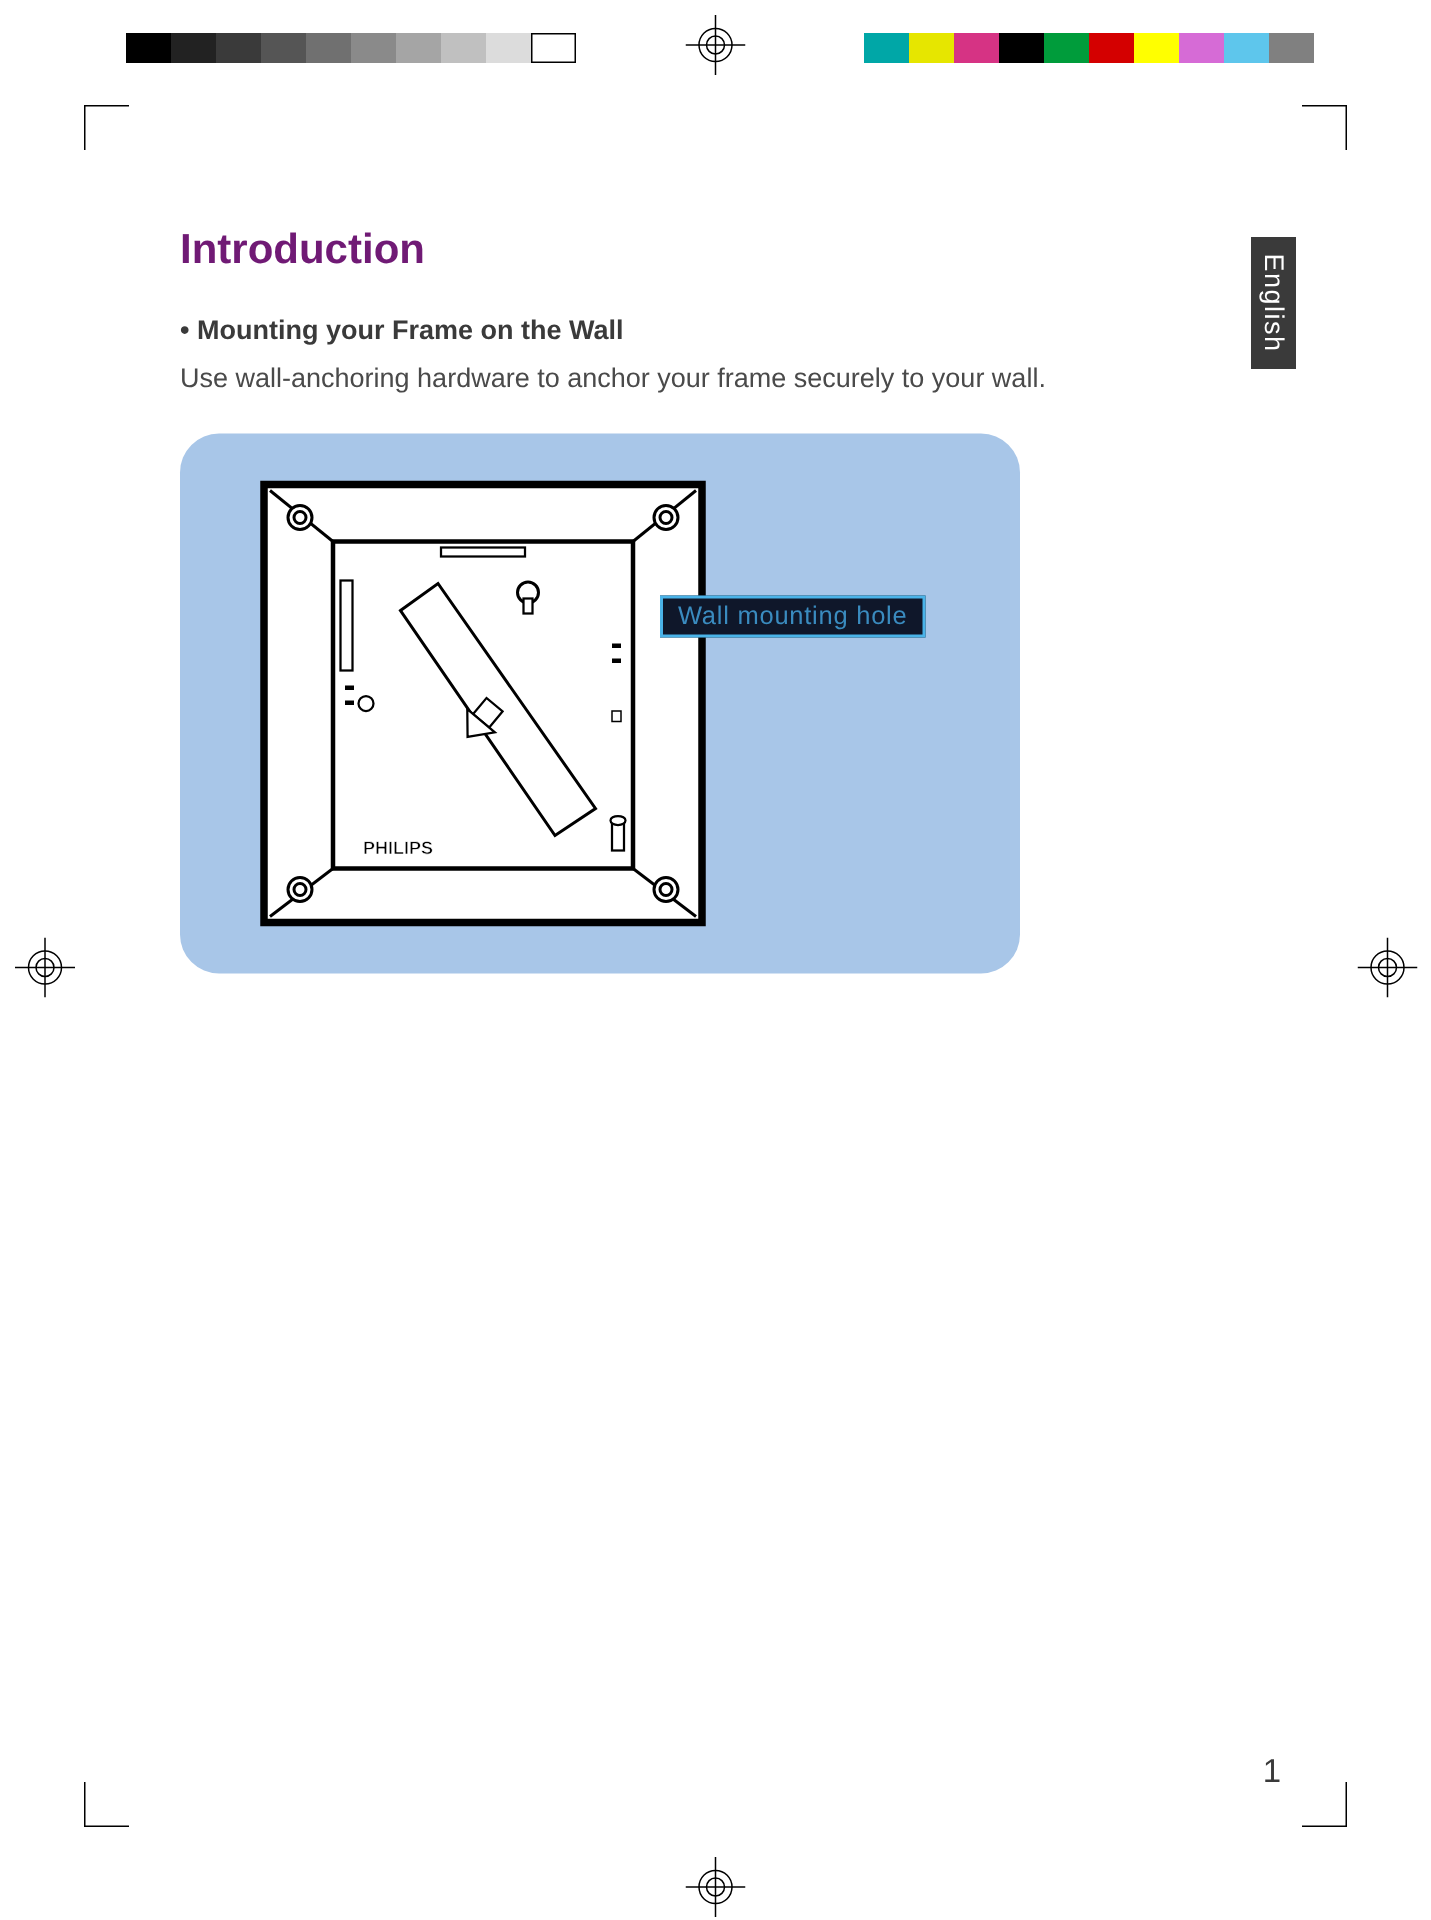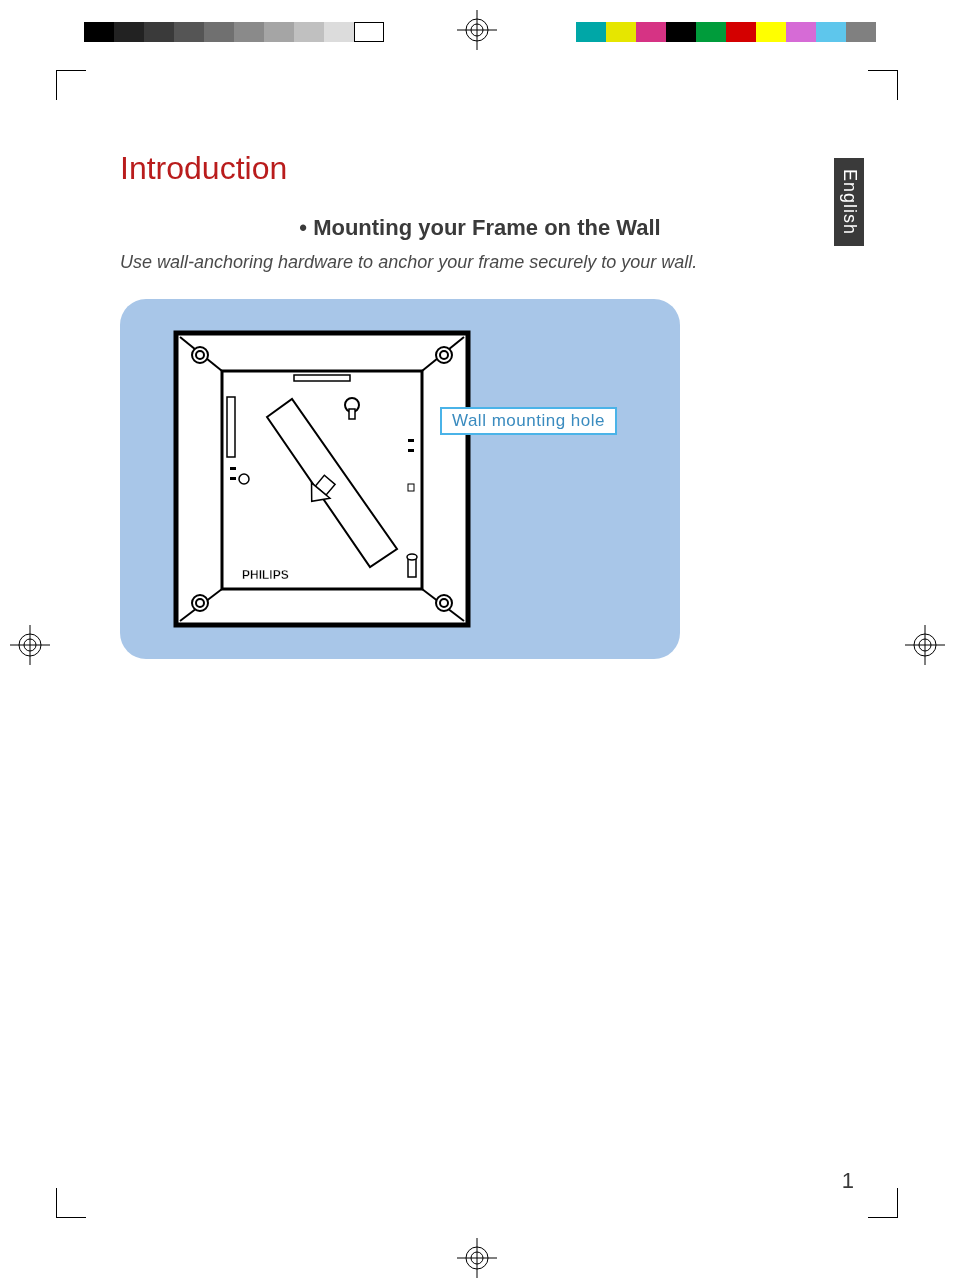--- a/index.html
+++ b/index.html
@@ -32,45 +32,43 @@
     .crop-bl { top: 1188px; left: 56px; border-bottom: 1px solid #000; border-left: 1px solid #000; }
     .crop-br { top: 1188px; left: 868px; border-bottom: 1px solid #000; border-right: 1px solid #000; }
     
     .page {
       position: absolute;
       top: 110px;
       left: 120px;
       width: 720px;
     }
     .heading {
-      font-size: 32px;
-      font-weight: normal;
-      color: #b91c1c;
+      font-size: 28px;
+      font-weight: bold;
+      color: #701a75;
       margin-bottom: 28px;
       margin-top: 40px;
     }
     .intro-text {
       font-size: 18px;
       line-height: 1.45;
       color: #4a4a4a;
       margin-bottom: 28px;
     }
     .sub-heading {
-      font-size: 22px;
+      font-size: 18px;
       font-weight: bold;
       color: #3a3a3a;
       margin-bottom: 8px;
-      text-align: center;
     }
     .sub-text {
       font-size: 18px;
       line-height: 1.45;
       color: #4a4a4a;
       margin-bottom: 24px;
-      font-style: italic;
     }
     
     .lang-tab {
       position: absolute;
       top: 158px;
       right: 90px;
       width: 30px;
       height: 88px;
       background: #3a3a3a;
       color: #fff;
@@ -91,21 +89,21 @@
       position: relative;
       margin-top: 10px;
       padding: 30px 0 0 52px;
     }
     .device-svg { display: block; }
     .callout-label {
       position: absolute;
       top: 108px;
       left: 320px;
       border: 2px solid #4ab3e8;
-      background: #ffffff;
+      background: #0f172a;
       color: #3a8bbf;
       font-size: 17px;
       padding: 2px 10px;
       letter-spacing: 0.5px;
     }
     .callout-arrow {
       position: absolute;
       top: 119px;
       left: 235px;
       width: 85px;

